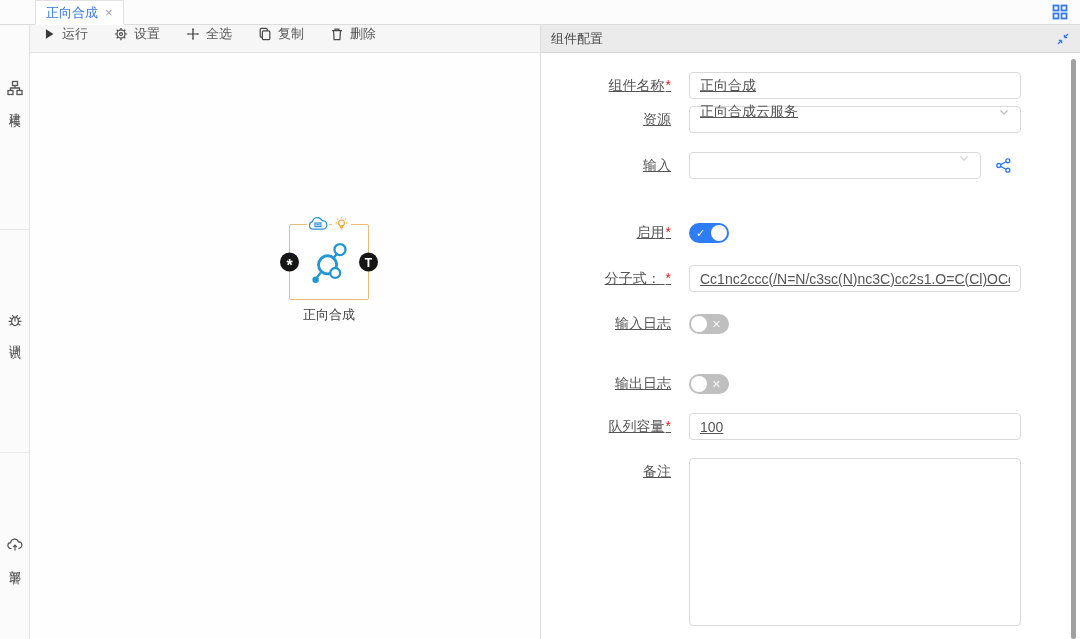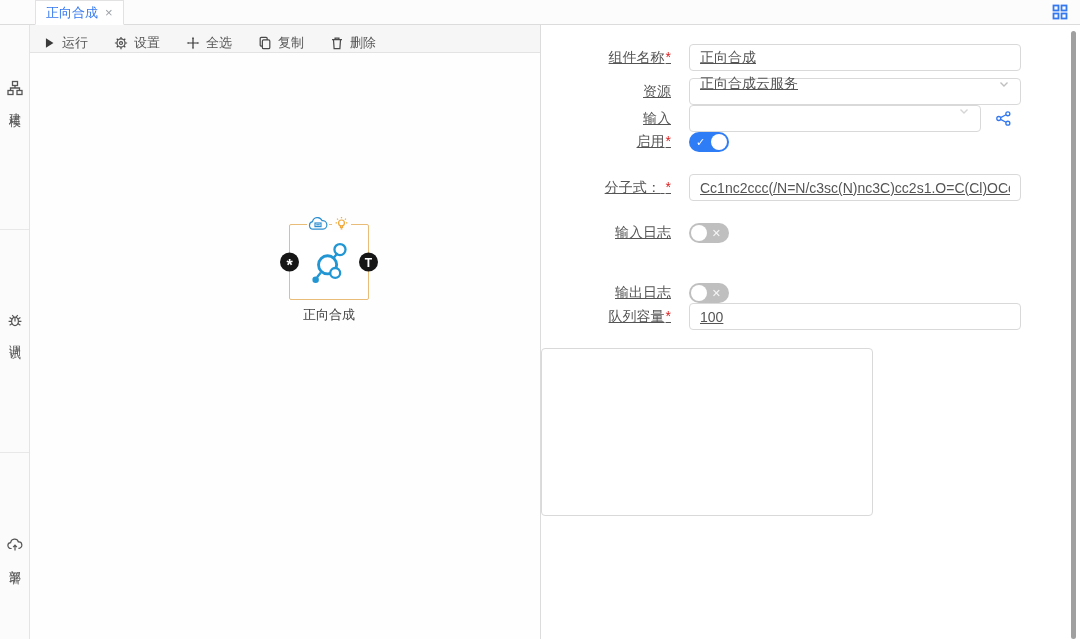--- a/index.html
+++ b/index.html
@@ -25,21 +25,21 @@
   .rail { width:30px; background:#fbfbfb; border-right:1px solid #e4e4e4; position:relative; flex:none; }
   .rail-item { position:absolute; left:0; width:100%; display:flex; flex-direction:column;
                align-items:center; gap:7px; color:#595959; }
   .rail-item .vtext { writing-mode:vertical-rl; text-orientation:upright; font-size:12px;
                       letter-spacing:3px; color:#595959; }
   .rail-sep { position:absolute; left:0; width:100%; height:0; border-top:1px solid #e8e8e8; }
 
   
   .canvas-col { flex:1; display:flex; flex-direction:column; min-width:0; }
   .toolbar { height:28px; background:#f6f6f6; border-bottom:1px solid #e3e3e3;
-             display:flex; align-items:flex-end; padding-left:12px; flex:none; }
+             display:flex; align-items:flex-start; padding-left:12px; flex:none; }
   .tool { display:flex; align-items:center; gap:6px; font-size:13px; color:#555;
           margin-right:26px; cursor:default; }
   .canvas { flex:1; position:relative; background:#fefefe; }
 
   
   .node { position:absolute; left:259px; top:171px; width:80px; height:76px;
           border:1px solid #e9bd77; border-radius:2px; background:#fff; }
   .node-topicons { position:absolute; top:-10px; left:50%; transform:translateX(-50%);
                    display:flex; align-items:center; gap:3px; }
   .node-topicons span { background:#fefefe; line-height:0; padding:0 1px; }
@@ -78,21 +78,21 @@
   .toggle .mark { position:absolute; top:0; line-height:20px; font-size:11px; color:#fff; font-weight:bold; }
   .toggle.on  .mark { left:7px; }
   .toggle.off .mark { right:8px; color:rgba(255,255,255,.85); }
   textarea.remark { width:332px; height:168px; border:1px solid #d9d9d9; border-radius:4px;
                     resize:none; font-family:inherit; font-size:14px; padding:6px 10px; outline:none; }
   .row.top-align { align-items:flex-start; }
   .row.top-align .lbl { padding-top:5px; }
   .share { margin-left:14px; line-height:0; }
   .scrollbar { position:absolute; right:4px; top:6px; bottom:0; width:5px; background:#a0a0a0; border-radius:3px; }
 
-  .mt17{margin-top:7px}.mt18{margin-top:18px}.mt19{}.mt21{margin-top:22px}.mt23{margin-top:40px}.mt25{margin-top:25px}.mt44{}
+  .mt17{margin-top:7px}.mt18{margin-top:18px}.mt19{margin-top:19px}.mt21{margin-top:22px}.mt23{margin-top:40px}.mt25{margin-top:25px}.mt44{margin-top:44px}
 </style>
 </head>
 <body>
 
 <div class="tabbar">
   <div class="spacer"></div>
   <div class="tab">
     <span>正向合成</span>
     <span class="close">×</span>
   </div>
@@ -223,20 +223,28 @@
             <circle cx="28.5" cy="35.5" r="5.2" stroke-width="2.4" fill="#fff"></circle>
             <circle cx="8" cy="42.5" r="3.4" fill="#2196d3" stroke="none"></circle>
           </svg>
         </span>
         <span class="node-label">正向合成</span>
       </div>
     </div>
   </div>
 
   <div class="panel">
+    <div class="panel-header">
+      <span>组件配置</span>
+      <span class="collapse icon14">
+        <svg viewBox="0 0 16 16" width="14" height="14" fill="none" stroke="#3478f0" stroke-width="1.5">
+          <path d="M13.8 2.2L9.6 6.4M9.6 6.4V3.2M9.6 6.4h3.2M2.2 13.8l4.2-4.2M6.4 9.6v3.2M6.4 9.6H3.2"></path>
+        </svg>
+      </span>
+    </div>
 
     <div class="form">
 
       <div class="row">
         <span class="lbl"><span>组件名称</span><span class="req">*</span></span>
         <input class="ipt" type="text" value="正向合成" style="">
       </div>
 
 
       <div class="row mt17">
@@ -299,19 +307,20 @@
           <span class="mark">✕</span>
         </div>
       </div>
 
       <div class="row mt19">
         <span class="lbl"><span>队列容量</span><span class="req">*</span></span>
         <input class="ipt" type="text" value="100" style="">
       </div>
 
       <div class="row mt18 top-align">
+        <span class="lbl">备注</span>
         <textarea class="remark" style=""></textarea>
       </div>
 
       <div class="scrollbar"></div>
     </div>
   </div>
 </div>
 
 </body></html>

